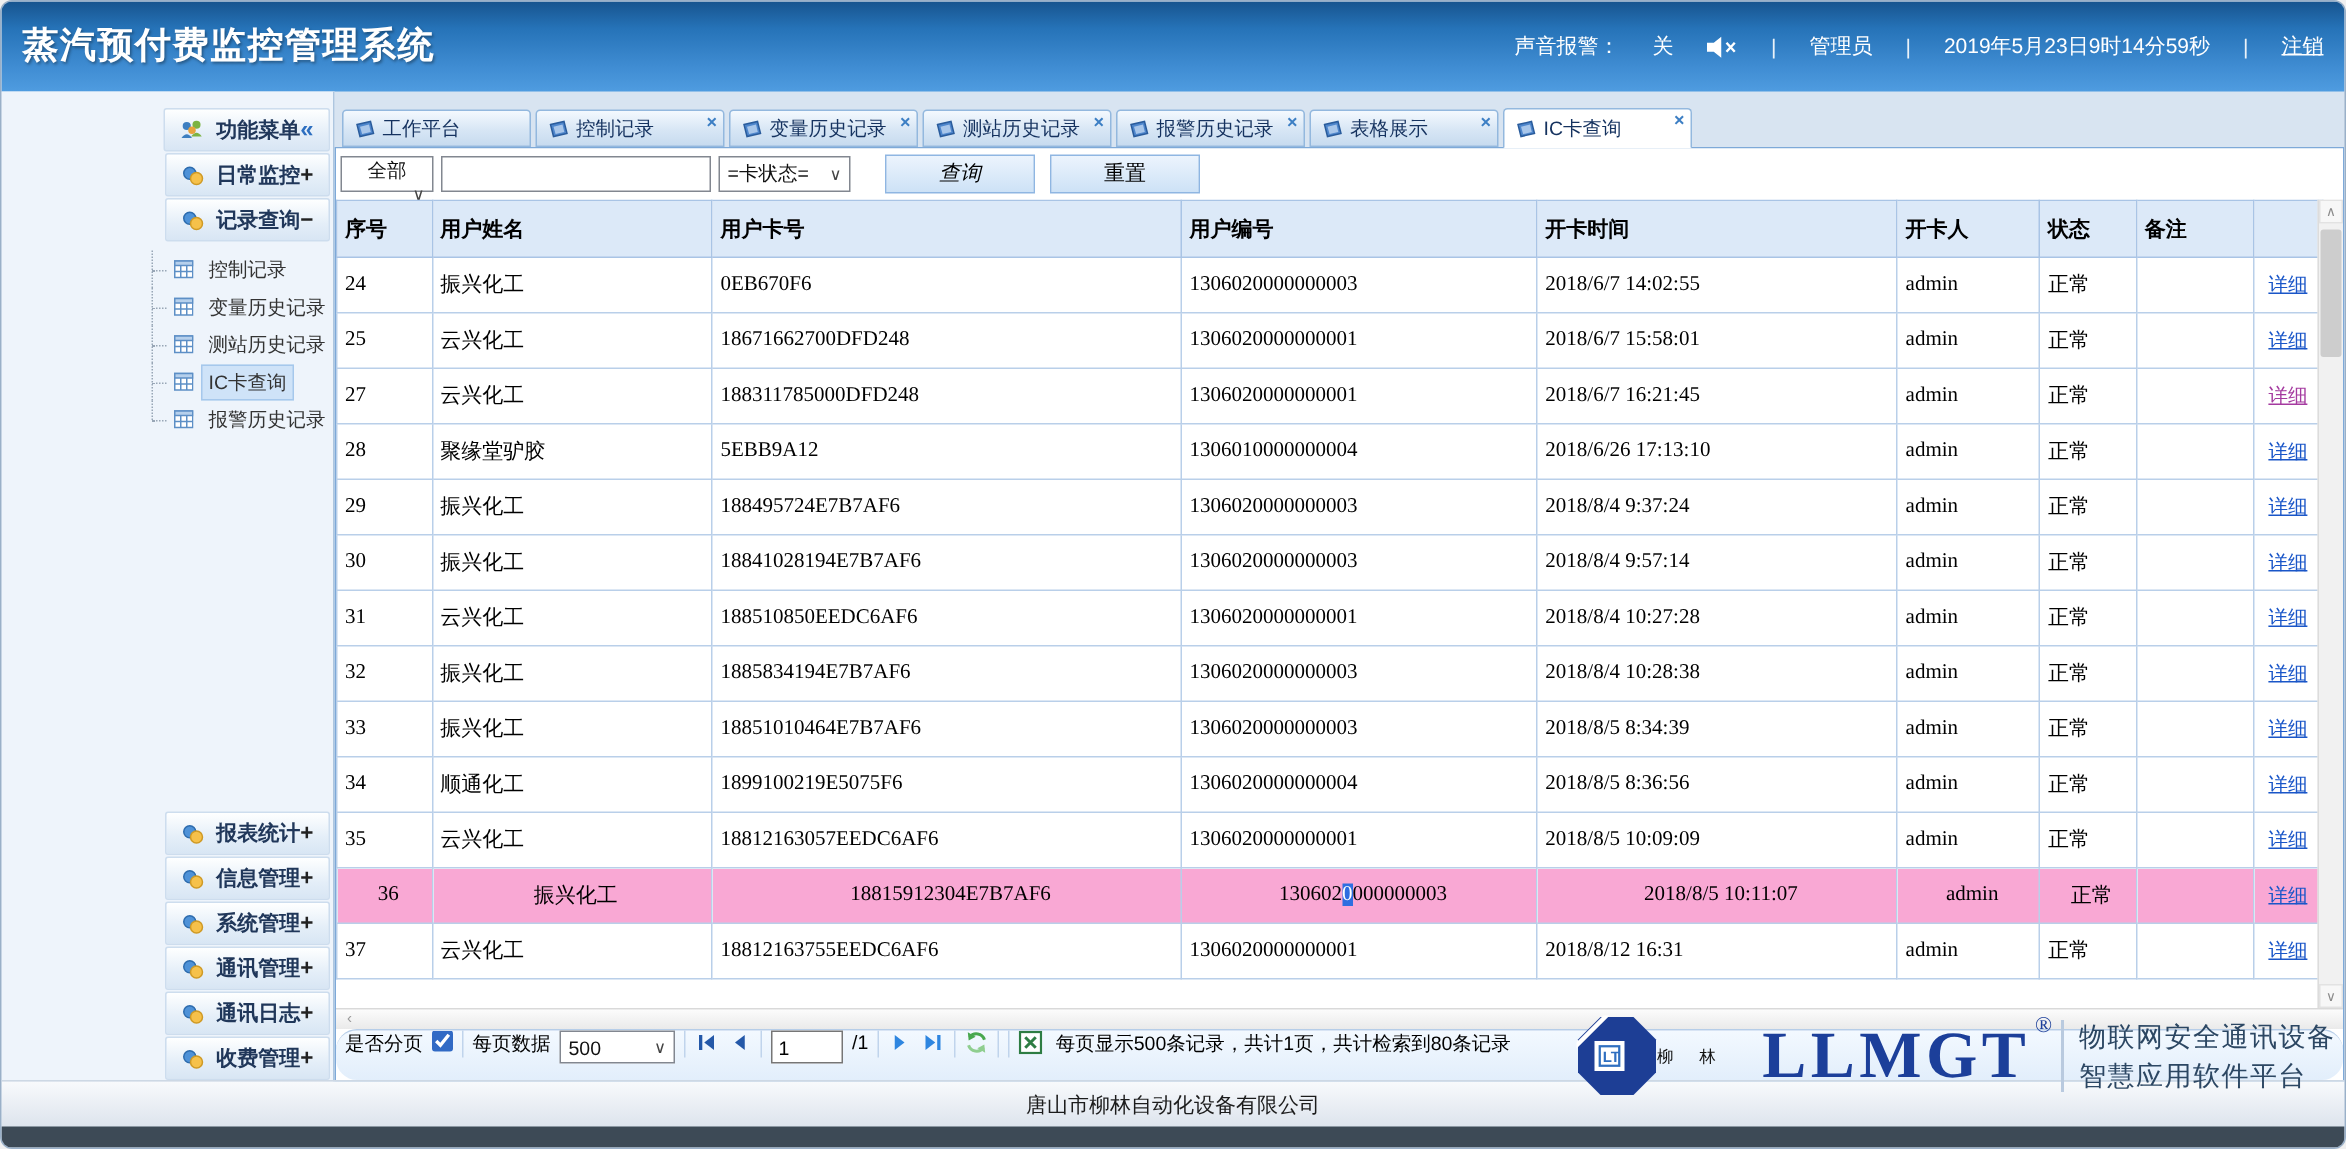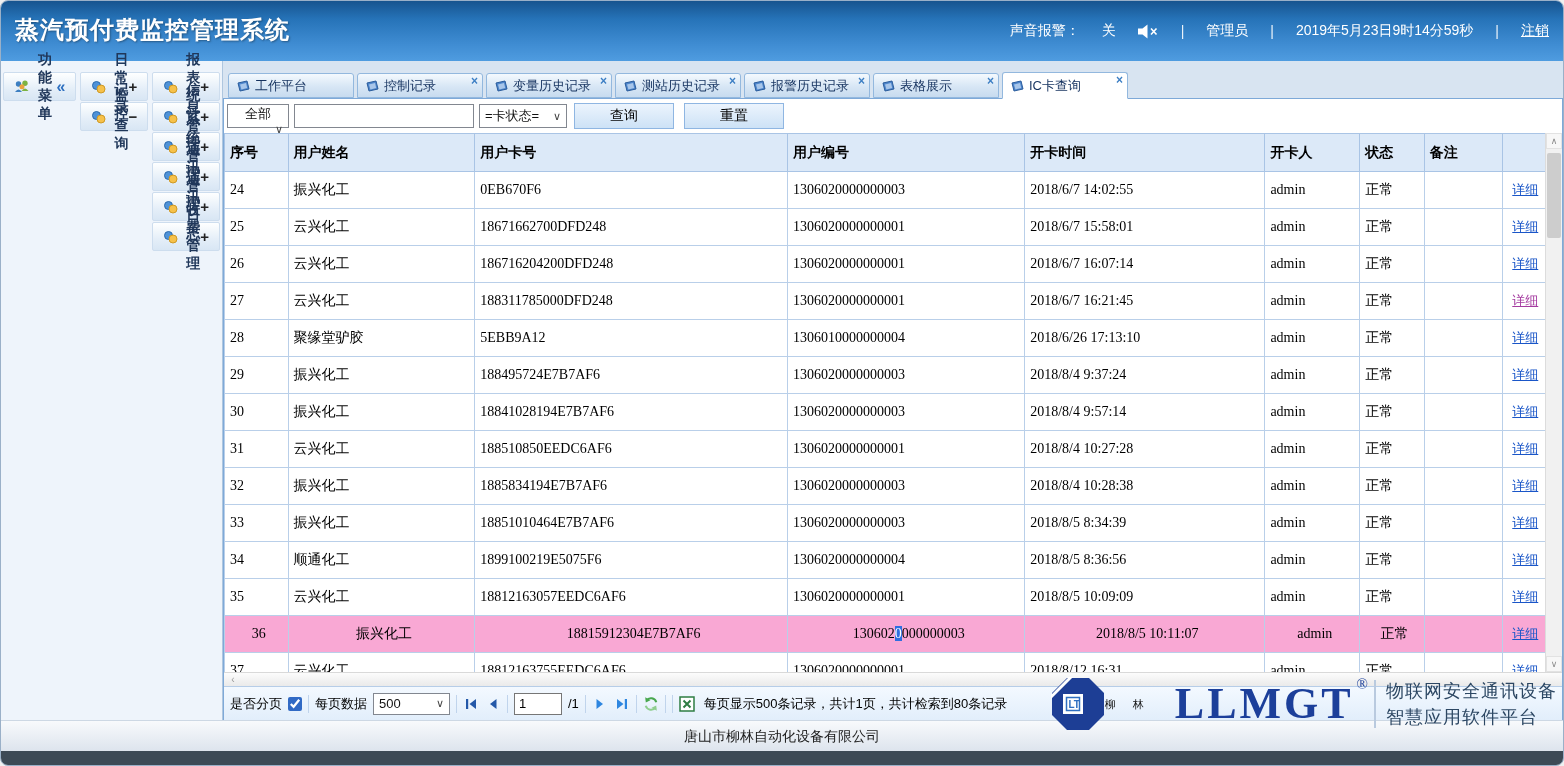--- a/index.html
+++ b/index.html
@@ -9,21 +9,21 @@
   .header{position:absolute;top:0;left:0;right:0;height:60px;
           background:linear-gradient(180deg,#17548f 0%,#2673b8 30%,#3f8cd2 72%,#4f9ce0 100%);}
   .header-title{position:absolute;left:14px;top:13px;font-size:24px;font-weight:bold;color:#fff;
                 letter-spacing:1px;text-shadow:1px 1px 2px rgba(0,0,0,.35);}
   .header-right{position:absolute;right:14px;top:21px;color:#fff;font-size:14px;display:flex;
                 align-items:center;gap:22px;}
   .header-right .sep{opacity:.9;}
   .logout{color:#fff;text-decoration:underline;cursor:pointer;}
   
   .sidebar{position:absolute;top:60px;left:0;bottom:44px;width:222px;background:#eef4fb;
-           border-right:1px solid #aec6df;padding-top:11px;display:flex;flex-direction:row;box-sizing:border-box;}
+           border-right:1px solid #aec6df;padding-top:11px;display:flex;flex-direction:column;box-sizing:border-box;align-items:flex-end;}
   .acc-header{height:27px;min-height:27px;margin:0 2px 1px 2px;
               background:linear-gradient(180deg,#feffff,#e4eef8 60%,#d8e6f4);
               border:1px solid #cdddee;border-radius:2px;display:flex;align-items:center;
               padding:0 10px;font-size:14px;font-weight:bold;color:#20375a;cursor:pointer;}
   .acc-header .ic{margin-right:8px;flex:none;display:block;}
   .acc-header .state{margin-left:auto;font-size:15px;color:#222;}
   .menu-caret{margin-left:auto;font-size:16px;color:#2d6fc0;font-weight:bold;}
   .sub-list{flex:1;margin:0;padding:5px 0 0 0;list-style:none;position:relative;overflow:hidden;min-height:0;}
   .sub-item{position:relative;height:25px;display:flex;align-items:center;padding-left:28px;
             font-size:13px;color:#333;cursor:pointer;}
@@ -50,21 +50,21 @@
   
   .toolbar{height:34px;min-height:34px;display:flex;align-items:center;gap:5px;padding-left:3px;background:#fff;}
   .fselect{height:24px;border:1px solid #828790;background:#fff;display:flex;align-items:center;
            font-size:13px;padding:0 5px;box-sizing:border-box;cursor:pointer;color:#111;}
   .fselect .chev{margin-left:auto;color:#444;font-size:11px;padding-left:6px;}
   .w-cat{width:62px;flex-direction:column;}
   .w-status{width:88px;}
   .search-input{width:180px;height:24px;border:1px solid #828790;box-sizing:border-box;padding:0 4px;font-size:13px;}
   .btn{width:100px;height:26px;background:linear-gradient(180deg,#ecf4fd,#cde2f6);border:1px solid #8fb6e2;
        font-size:14px;color:#000;cursor:pointer;font-family:inherit;}
-  .btn.query{margin-left:2px;}
+  .btn.query{margin-left:18px;font-style:italic;}
   .btn.reset{margin-left:5px;}
   
   .table-zone{flex:1;position:relative;min-height:0;overflow:hidden;}
   table{border-collapse:collapse;table-layout:fixed;width:1325px;}
   th{height:37px;background:#dce9f8;border:1px solid #a9c4e5;font-size:14px;text-align:left;
      padding:0 0 0 5px;font-weight:bold;color:#000;overflow:hidden;white-space:nowrap;}
   td{height:36px;border:1px solid #b9cfe9;font-size:14px;font-family:"Liberation Serif",serif;
      padding:0 0 0 5px;color:#000;background:#fff;overflow:hidden;white-space:nowrap;}
   tr.selected td{background:#f9a8d4;text-align:center;}
   td.detail-cell{text-align:center;padding:0;font-family:"Liberation Sans",sans-serif;}
@@ -76,21 +76,21 @@
   .vs-btn{position:absolute;left:0;right:0;height:16px;display:flex;align-items:center;justify-content:center;
           color:#8a8a8a;font-size:9px;background:#f7f7f7;border:1px solid #e2e2e2;box-sizing:border-box;cursor:pointer;}
   .vs-up{top:0;} .vs-down{bottom:0;}
   .vs-thumb{position:absolute;top:20px;left:1px;right:1px;height:85px;background:#cdcdcd;border-radius:2px;cursor:grab;}
   .hscroll{height:13px;min-height:13px;background:linear-gradient(180deg,#fcfcfc,#eaeaea);
            border-top:1px solid #d9d9d9;position:relative;}
   .hs-left{position:absolute;left:3px;top:0;bottom:0;width:12px;color:#9a9a9a;font-size:10px;
            display:flex;align-items:center;justify-content:center;cursor:pointer;}
   
   .pager{height:33px;min-height:33px;background:linear-gradient(180deg,#f3f9ff,#e2eefb);
-         border-top:1px solid #b6cde8;display:flex;align-items:center;padding:0 6px;gap:6px;font-size:13px;color:#000;}
+         border-top:1px solid #b6cde8;display:flex;align-items:flex-start;padding:0 6px;gap:6px;font-size:13px;color:#000;border-radius:14px;}
   .pager .vr{width:1px;height:18px;background:#c0d4ec;flex:none;}
   .size-select{width:77px;height:22px;}
   .pg-input{width:48px;height:22px;border:1px solid #767676;padding:0 4px;font-size:13px;box-sizing:border-box;}
   .nav-ic{width:16px;height:16px;cursor:pointer;display:block;flex:none;}
   .pgchk{width:14px;height:14px;accent-color:#316ac5;cursor:pointer;margin:0;}
   .summary{margin-left:3px;white-space:nowrap;}
   
   .brand{position:absolute;right:6px;bottom:34px;display:flex;align-items:center;z-index:20;}
   .brand-mark{display:flex;align-items:center;margin-right:24px;}
   .brand-sub{font-size:11px;color:#111;letter-spacing:7px;margin-top:0;font-weight:normal;}
@@ -378,31 +378,20 @@
                 <td>云兴化工</td>
                 <td>18671662700DFD248</td>
                 <td>1306020000000001</td>
                 <td>2018/6/7 15:58:01</td>
                 <td>admin</td>
                 <td>正常</td>
                 <td></td>
                 <td class="detail-cell"><a class="detail-link">详细</a></td>
               </tr>
               <tr>
-                <td>26</td>
-                <td>云兴化工</td>
-                <td>186716204200DFD248</td>
-                <td>1306020000000001</td>
-                <td>2018/6/7 16:07:14</td>
-                <td>admin</td>
-                <td>正常</td>
-                <td></td>
-                <td class="detail-cell"><a class="detail-link">详细</a></td>
-              </tr>
-              <tr>
                 <td>27</td>
                 <td>云兴化工</td>
                 <td>188311785000DFD248</td>
                 <td>1306020000000001</td>
                 <td>2018/6/7 16:21:45</td>
                 <td>admin</td>
                 <td>正常</td>
                 <td></td>
                 <td class="detail-cell"><a class="detail-link visited">详细</a></td>
               </tr>

